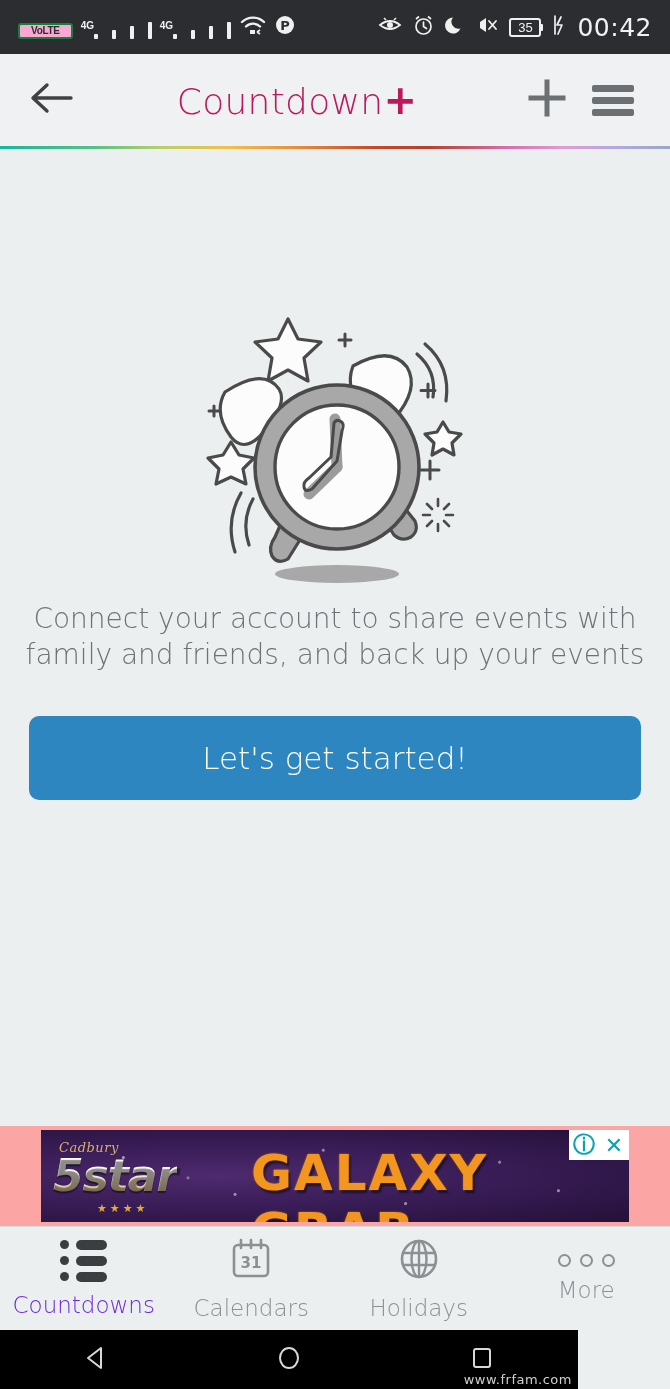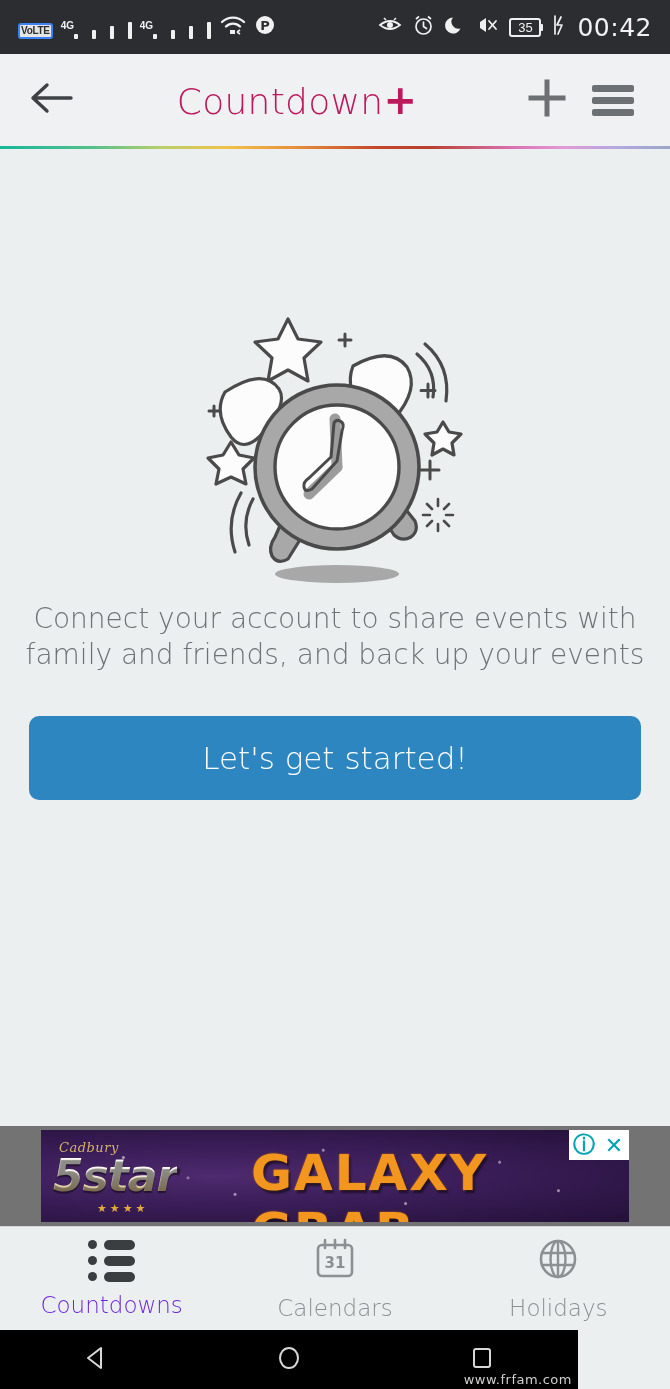--- a/index.html
+++ b/index.html
@@ -15,23 +15,23 @@
   .statusbar{
     height:54px; width:670px;
     background:#2b2d30;
     display:flex; align-items:center;
     padding:0 18px;
     color:#f2f2f2;
   }
   .status-left{ display:flex; align-items:flex-end; gap:9px; flex:1; }
   .status-right{ display:flex; align-items:center; gap:11px; }
   .volte{
-    border:2px solid #3b82f6; border-radius:3px;
+    border:2px solid #15803d; border-radius:3px;
     font-size:10px; font-weight:bold; letter-spacing:-0.3px;
-    padding:1px 1px; line-height:1.05; color:#2b2d30; background:#e5e5e5;
+    padding:1px 11px; line-height:1.05; color:#2b2d30; background:#f9a8d4;
   }
   .sig{ display:flex; align-items:flex-end; gap:14px; position:relative; padding-left:12px;}
   .sig .g{ position:absolute; left:-1px; top:-2px; font-size:10px; font-weight:bold;}
   .sig i{ display:block; width:4px; background:#f0f0f0; border-radius:1px; }
   .sig i:nth-child(2){height:5px;} .sig i:nth-child(3){height:9px;}
   .sig i:nth-child(4){height:13px;} .sig i:nth-child(5){height:17px;}
   .clocktime{ font-size:25px; letter-spacing:0.5px; font-family:"DejaVu Sans", sans-serif;}
   .batt{
     border:2px solid #f0f0f0; border-radius:3px; font-size:13px;
     padding:0 3px; position:relative; line-height:15px; min-width:32px; text-align:center;
@@ -82,21 +82,21 @@
     margin-top:43px; width:612px; height:84px;
     background:#2e86c1; border:none; border-radius:10px;
     color:#ffffff; font-size:31px; font-weight:300;
     font-family:"DejaVu Sans", sans-serif;
     display:flex; align-items:center; justify-content:center;
     cursor:pointer;
   }
 
   
   .adwrap{
-    width:670px; height:100px; background:#737373;
+    width:670px; height:100px; background:#fca5a5;
     display:flex; align-items:center; justify-content:center;
     position:relative;
   }
   .ad{
     width:588px; height:92px; position:relative; overflow:hidden;
     background:
       radial-gradient(circle at 14% 30%, rgba(255,255,255,.55) 0 1px, transparent 2px),
       radial-gradient(circle at 33% 70%, rgba(255,255,255,.5) 0 1px, transparent 2px),
       radial-gradient(circle at 48% 22%, rgba(255,255,255,.45) 0 1px, transparent 2px),
       radial-gradient(circle at 62% 80%, rgba(255,255,255,.5) 0 1px, transparent 2px),
@@ -380,20 +380,28 @@
     <span>
       <svg width="44" height="44" viewBox="0 0 44 44">
         <ellipse cx="22" cy="22" rx="17" ry="18" stroke="#8d9093" stroke-width="2.6" fill="none"></ellipse>
         <ellipse cx="22" cy="22" rx="7.5" ry="18" stroke="#8d9093" stroke-width="2.4" fill="none"></ellipse>
         <path d="M5.5 16 L38.5 16 M5.5 28 L38.5 28 M22 4 L22 40" stroke="#8d9093" stroke-width="2.4" fill="none"></path>
       </svg>
     </span>
     <span class="tab-label">Holidays</span>
   </div>
 
+  <div class="tab">
+    <span class="icon-dots">
+      <i></i>
+        <i></i>
+        <i></i>
+    </span>
+    <span class="tab-label">More</span>
+  </div>
 </div>
 
 <div class="navbar">
   <div class="nav-btn">
     <span>
       <svg width="30" height="30" viewBox="0 0 30 30">
         <path d="M20 5 L7 15 L20 25 Z" stroke="#d8d8d8" stroke-width="2" fill="none" stroke-linejoin="round"></path>
       </svg>
     </span>
   </div>

